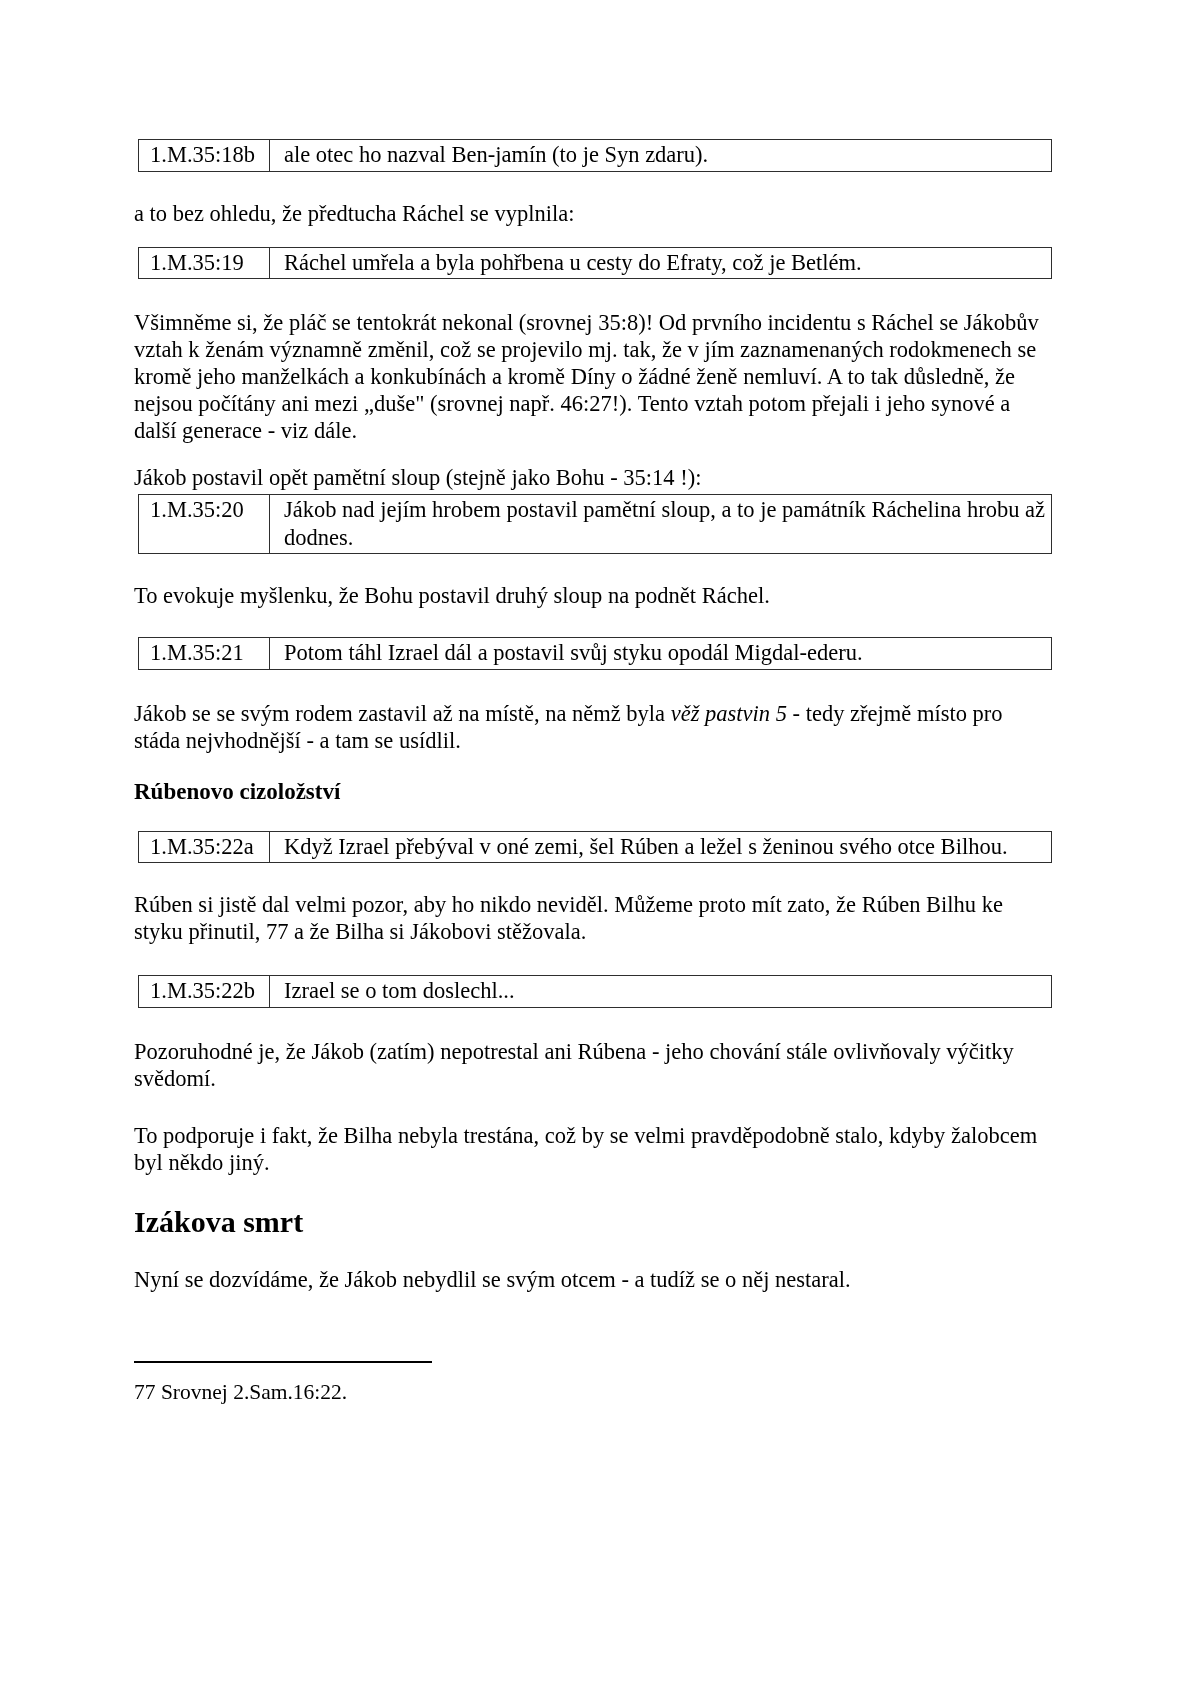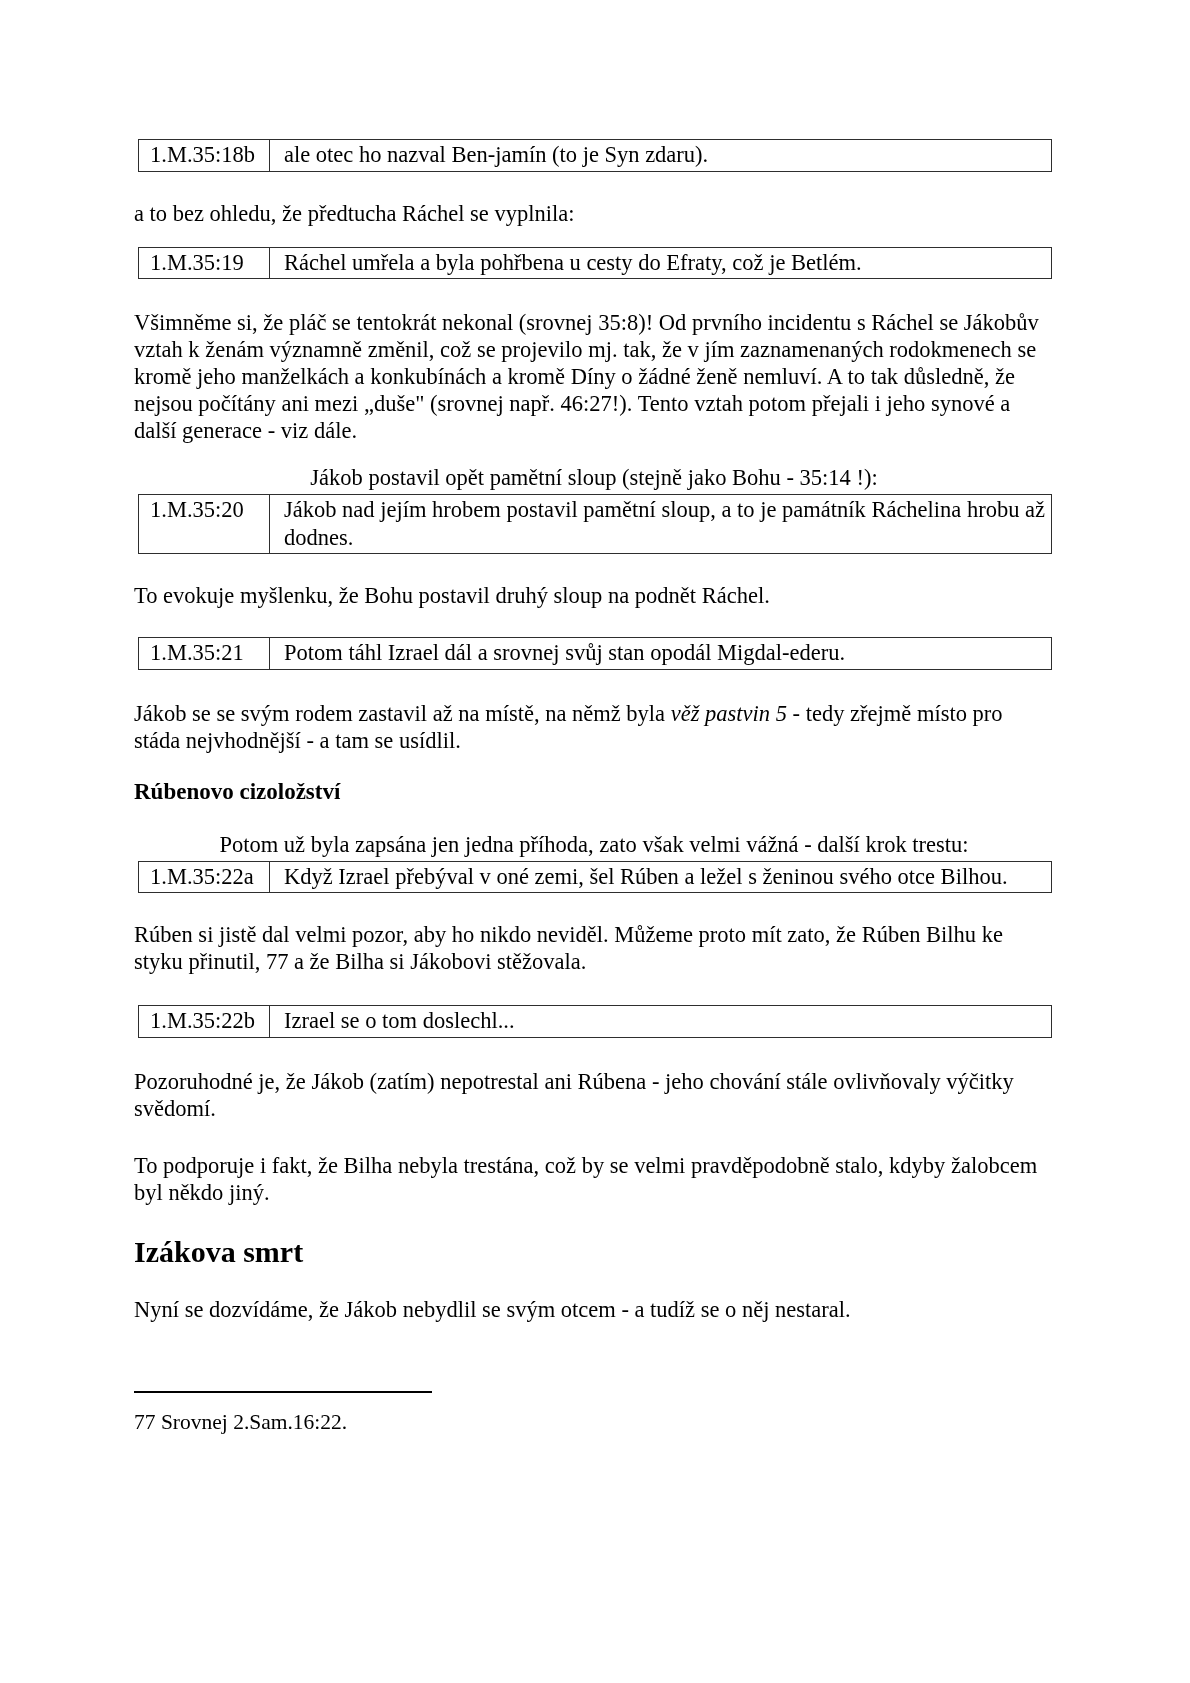--- a/index.html
+++ b/index.html
@@ -14,21 +14,21 @@
   .page {
     width: 1190px;
     height: 1613px;
     padding: 139px 136px 0 134px;
     font-size: 22.5px;
     line-height: 27px;
   }
   .para {
     margin-bottom: 28px;
   }
-  .para.tight { margin-bottom: 3px; text-align: center; }
+  .para.tight { margin-bottom: 3px; }
   .para.mb20 { margin-bottom: 20px; }
   .para.mb30 { margin-bottom: 30px; }
   .para.mb24 { margin-bottom: 24px; }
   .verse-table {
     width: 914px;
     margin-left: 4px;
     border-collapse: collapse;
     margin-bottom: 28px;
   }
   .verse-table.mb30 { margin-bottom: 30px; }
@@ -111,30 +111,29 @@
     </tr>
   </tbody>
     </table>
 
   <p class="para">To evokuje myšlenku, že Bohu postavil druhý sloup na podnět Ráchel.</p>
 
   <table class="verse-table mb30">
     <tbody>
         <tr>
       <td class="ref">1.M.35:21</td>
-      <td class="vtext">Potom táhl Izrael dál a srovnej svůj stan opodál Migdal-ederu.</td>
+      <td class="vtext">Potom táhl Izrael dál a postavil svůj styku opodál Migdal-ederu.</td>
     </tr>
   </tbody>
     </table>
 
   <p class="para mb24"><span>Jákob se se svým rodem zastavil až na místě, na němž byla </span><i>věž pastvin 5</i><span> - tedy zřejmě místo pro stáda nejvhodnější - a tam se usídlil.</span></p>
 
   <h2 class="section-heading">Rúbenovo cizoložství</h2>
 
-  <p class="para tight">Potom už byla zapsána jen jedna příhoda, zato však velmi vážná - další krok trestu:</p>
 
   <table class="verse-table">
     <tbody>
         <tr>
       <td class="ref">1.M.35:22a</td>
       <td class="vtext">Když Izrael přebýval v oné zemi, šel Rúben a ležel s ženinou svého otce Bilhou.</td>
     </tr>
   </tbody>
     </table>
 

